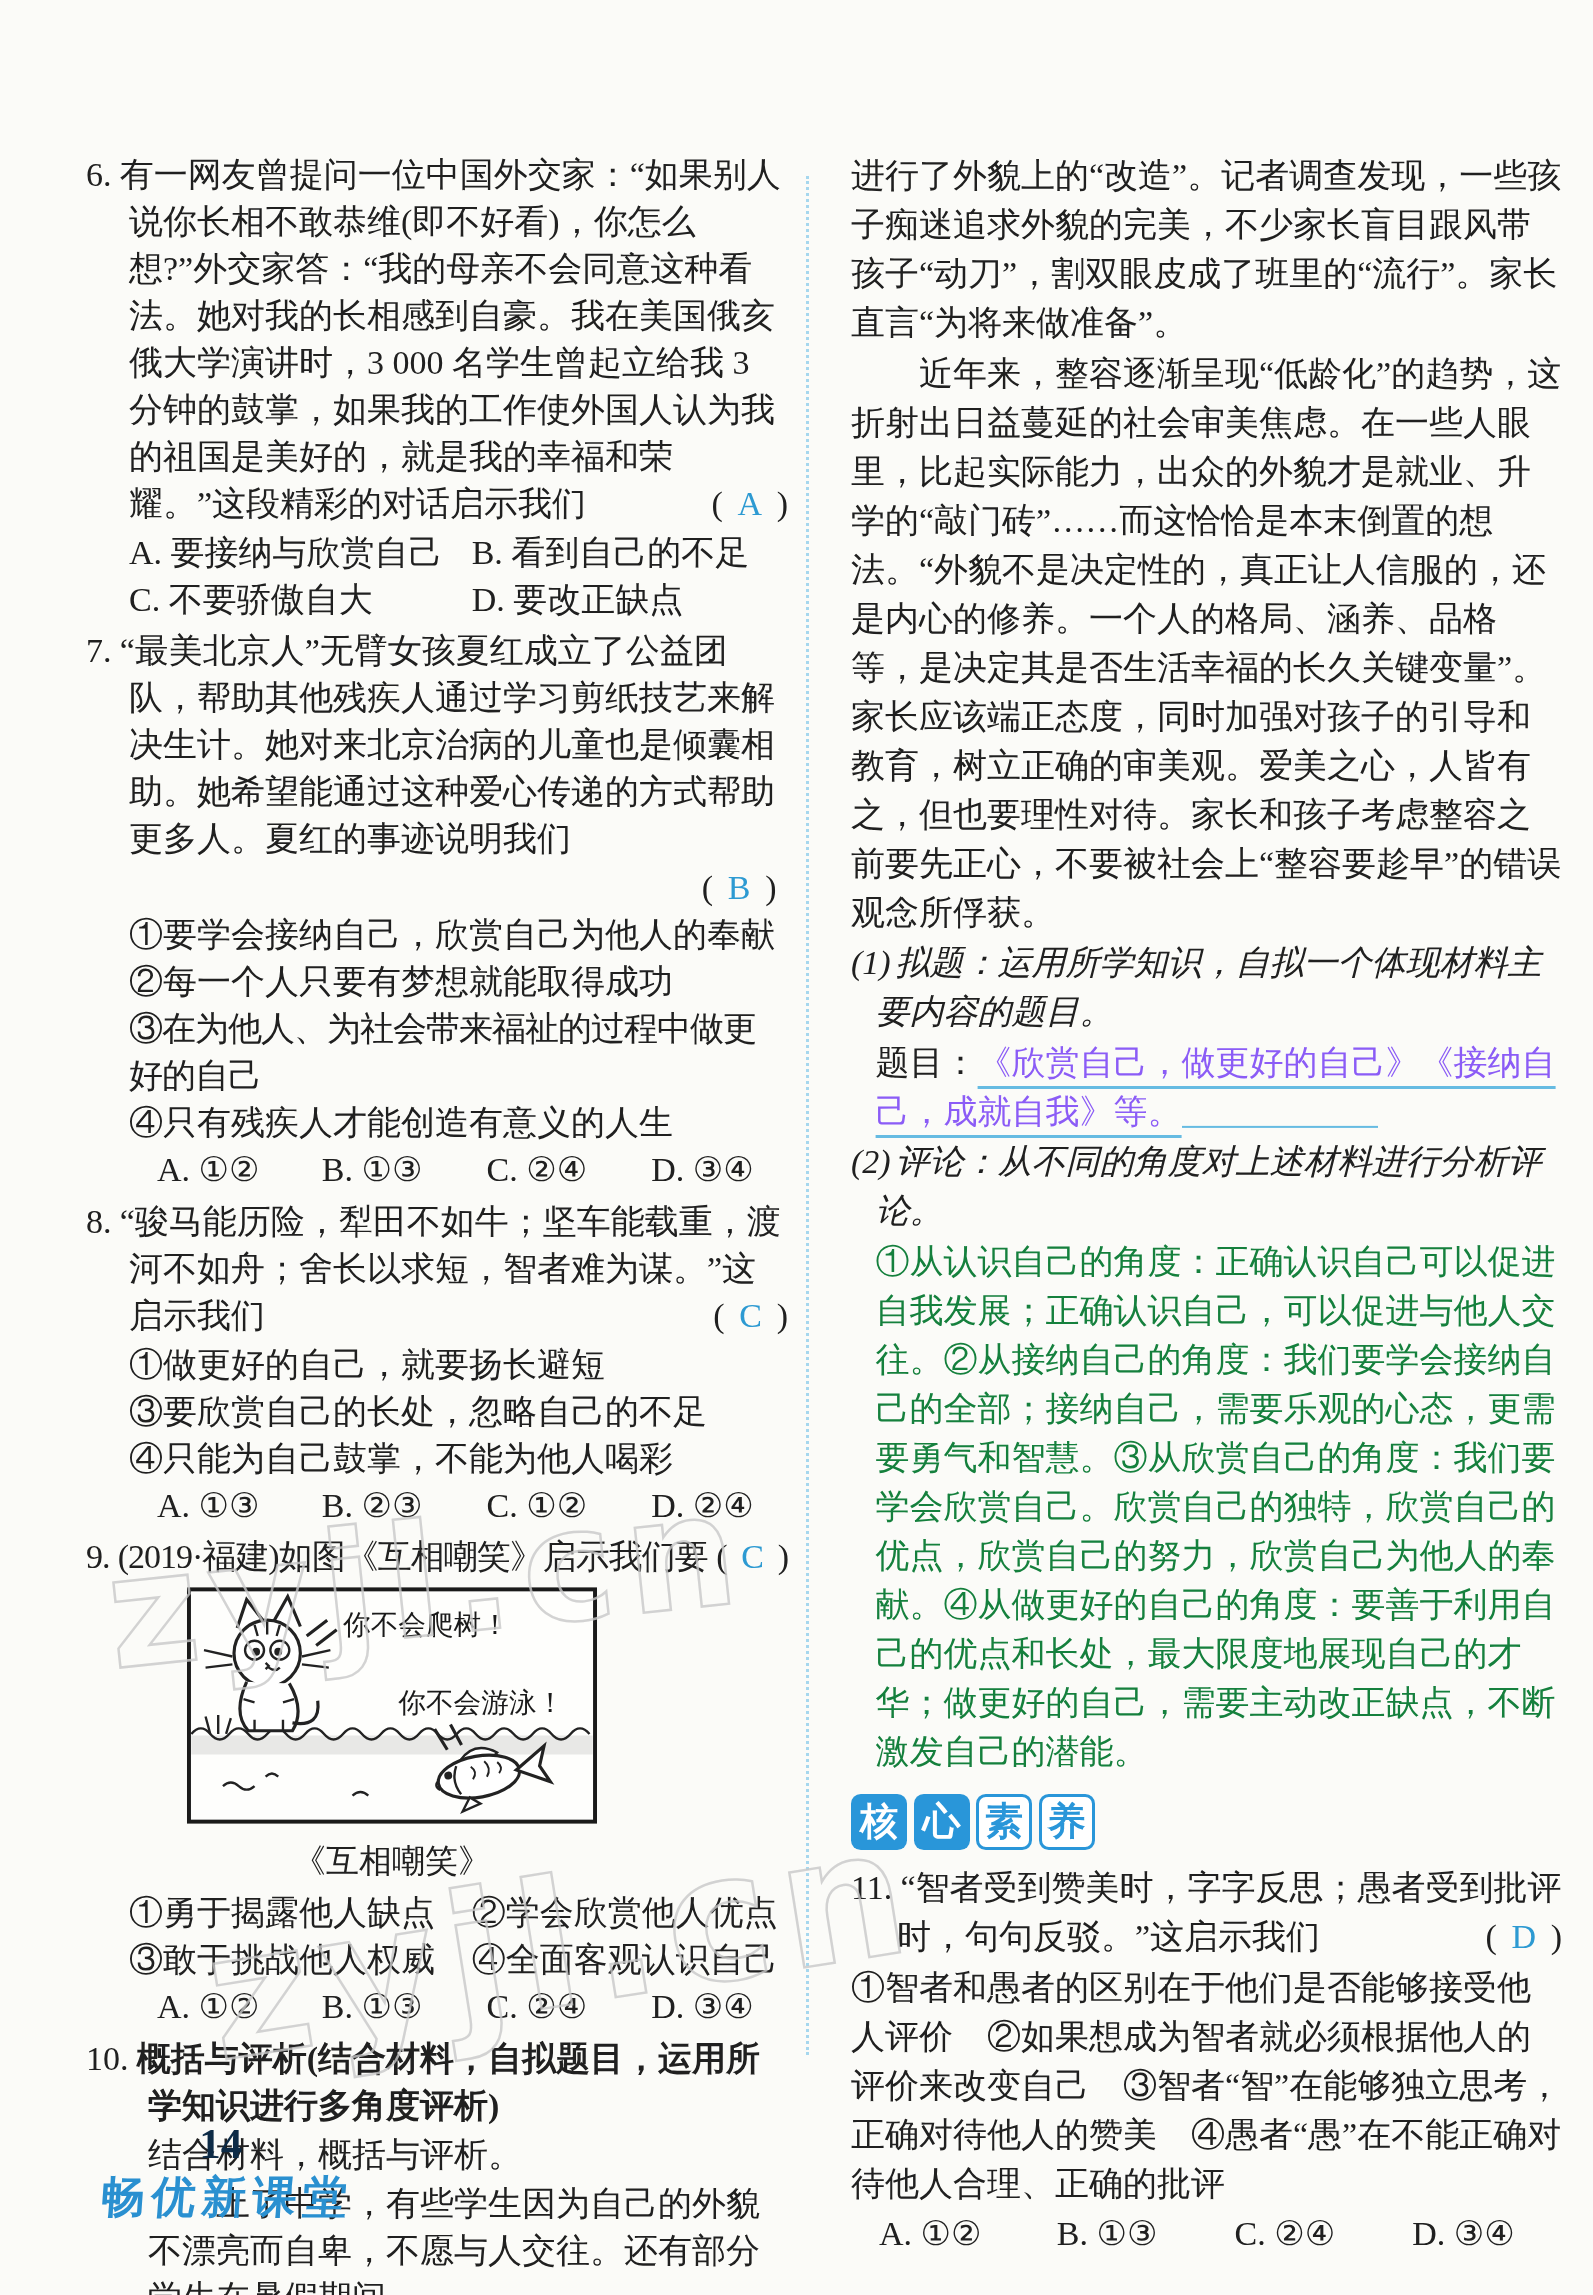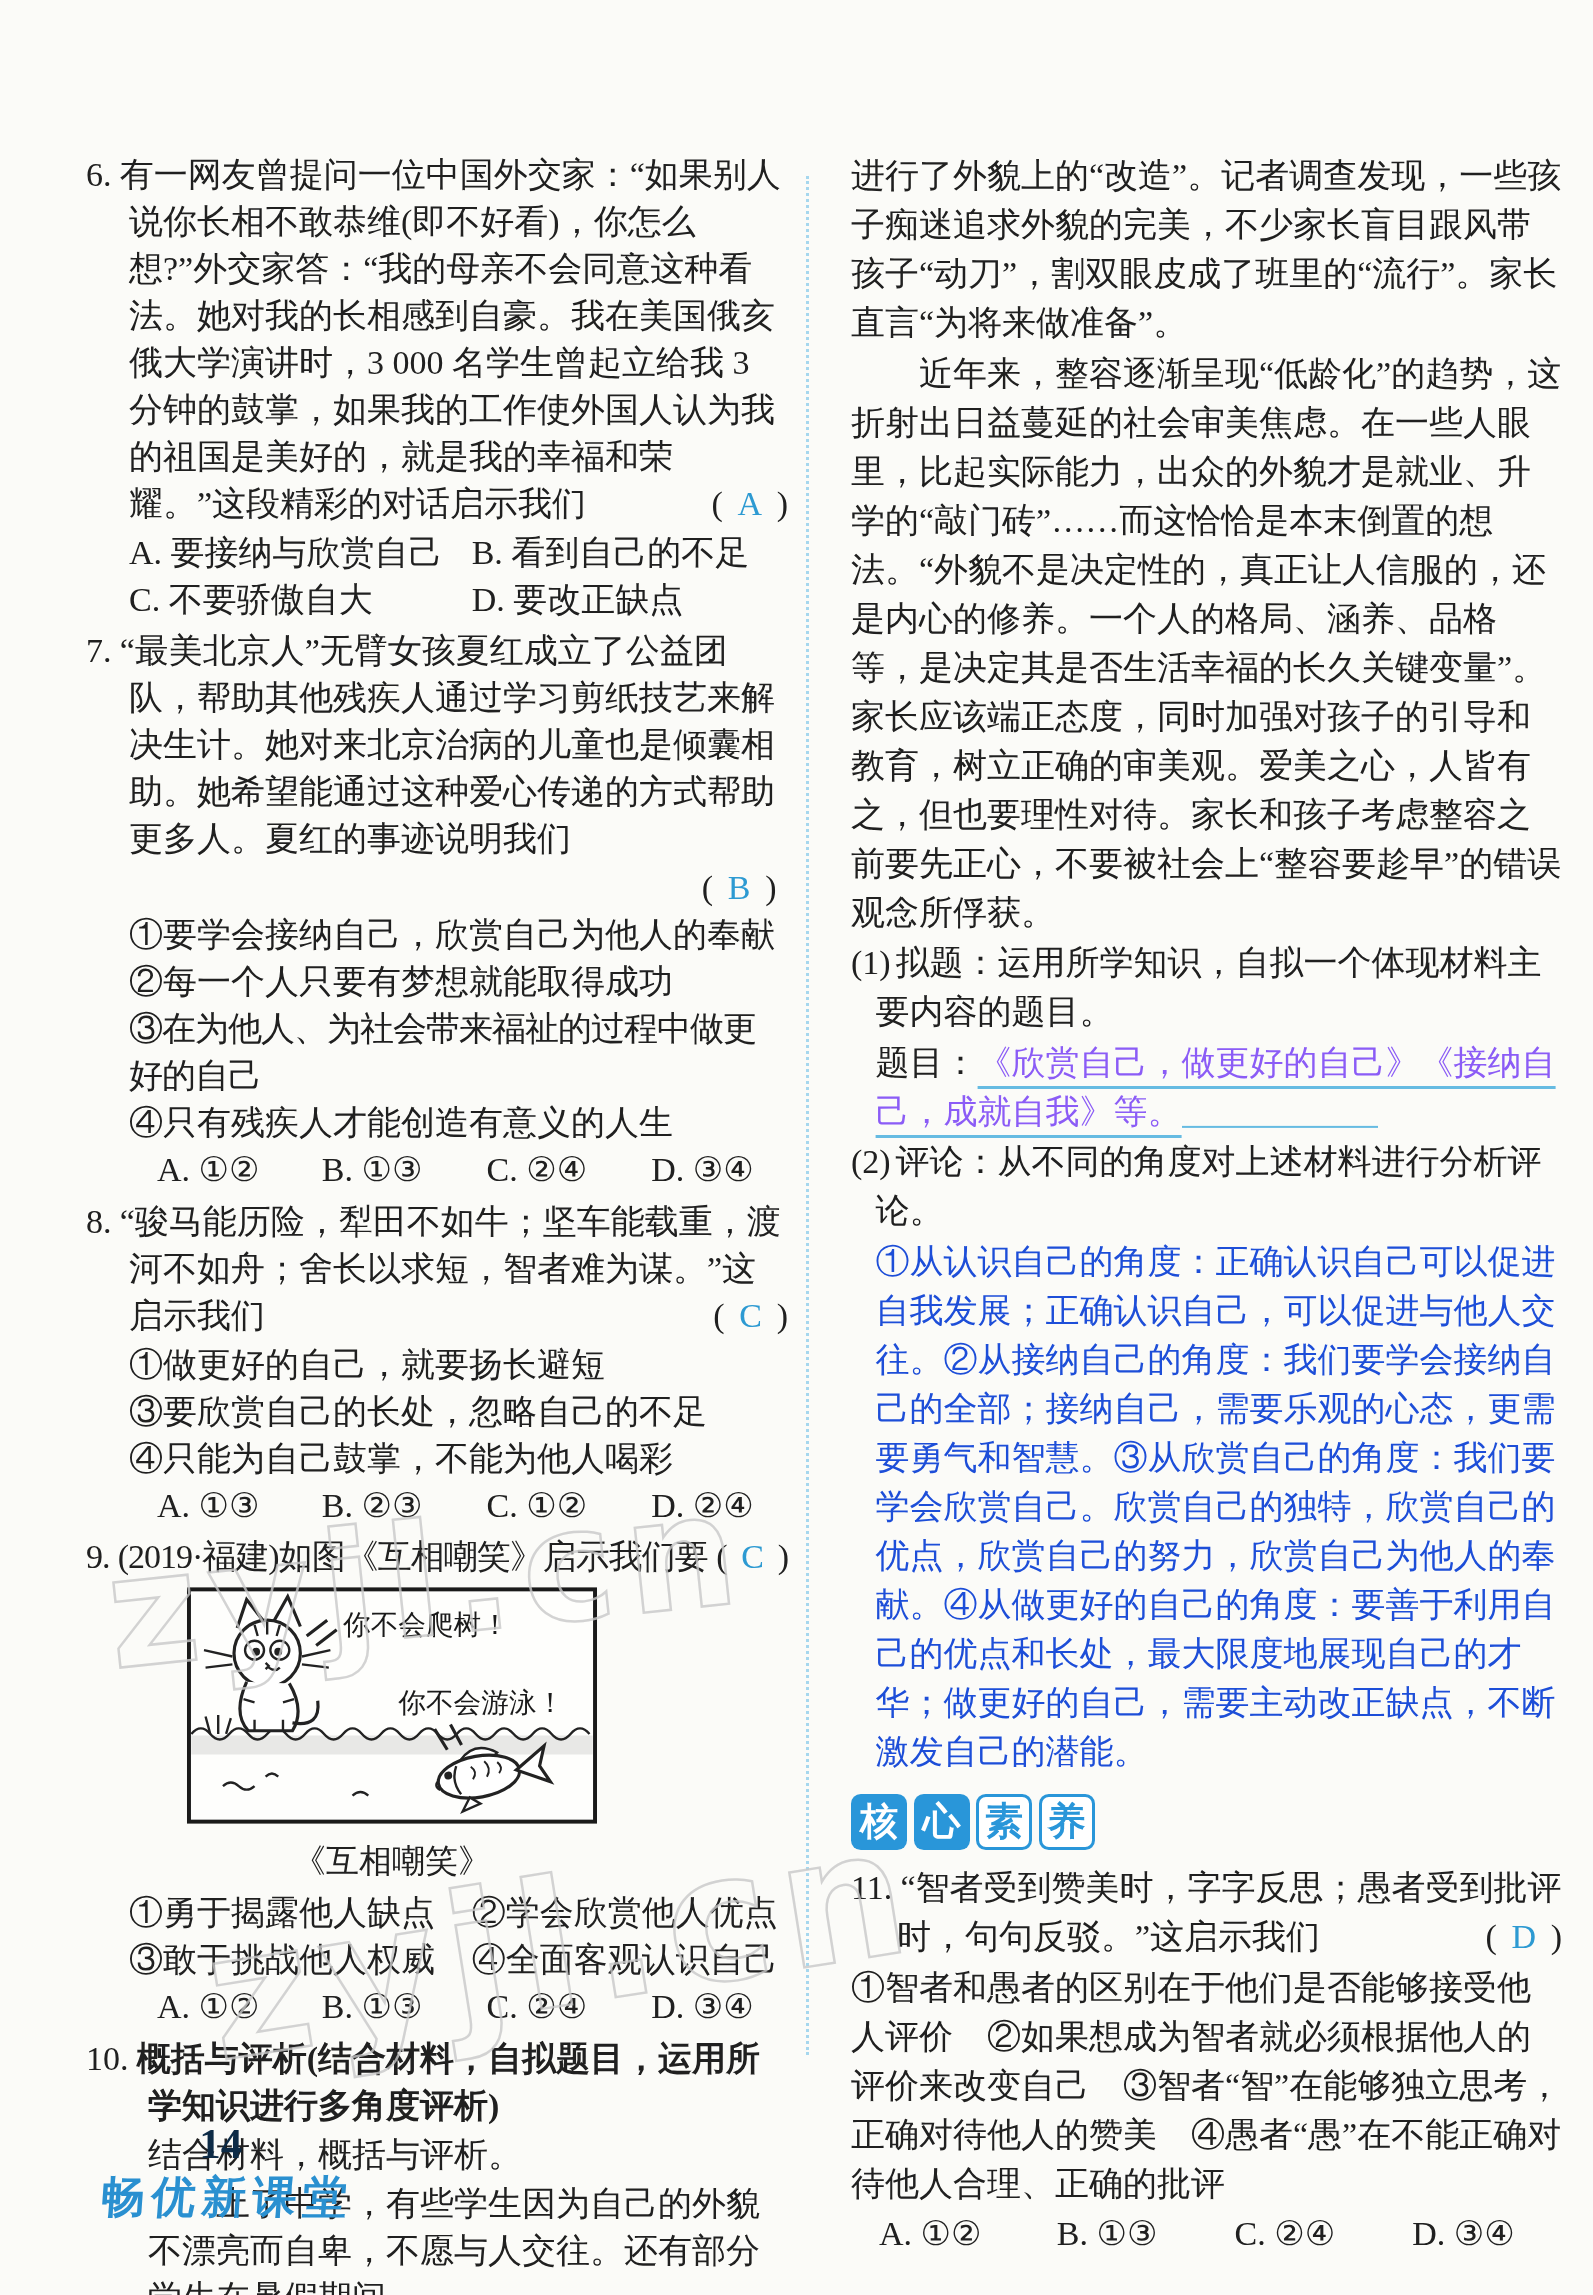--- a/index.html
+++ b/index.html
@@ -11,21 +11,21 @@
   }
   .divider{position:absolute;left:806px;top:176px;height:1879px;width:0;
     border-left:3.3px dotted #a6d7ee;}
   .col{position:absolute;top:151px;font-size:34px;}
   .col-left{left:86px;width:702px;line-height:47px;}
   .col-right{left:851px;width:711px;line-height:49px;}
   p{margin:0 0 1.6px 0;}
   .qblock{margin-bottom:4.9px;}
   .hang52{padding-left:43px;text-indent:-43px;}
   .hang76{padding-left:62px;text-indent:-62px;}
-  .hang30{padding-left:24.6px;text-indent:-24.6px;}
+  .hang30{padding-left:24.6px;text-indent:-24.6px;font-style:italic;}
   .hang56{padding-left:46px;text-indent:-46px;}
   .qnum{margin-right:8.2px;font-weight:normal;}
   .inum{margin-right:4.9px;}
   .item{padding-left:43px;}
   .abcd{display:flex;padding-left:43px;}
   .abcd span{flex:1;margin-left:28px;}
   .optrow{display:flex;padding-left:43px;}
   .optrow .o1{width:52%;}
   .optrow .o2{flex:1;}
   .ansbox{float:right;margin-left:8.2px;white-space:nowrap;}
@@ -36,21 +36,21 @@
   .cartoon-wrap{margin:6.5px 0 1.6px 93px;width:426px;}
   .caption{width:426px;text-align:center;font-size:33px;margin:1.6px 0 4.9px 93px;}
   .k{stroke:#222;fill:none;}
   .ctext{font-family:"Liberation Serif","DejaVu Serif",serif;font-size:35px;fill:#1a1a1a;}
   .q10body{margin-left:62px;}
   .ind2{text-indent:2em;}
   .blue{color:#8b5cf6;}
   .u{text-decoration:underline;text-decoration-color:#66bbe2;text-underline-offset:11.5px;text-decoration-thickness:2.5px;}
   .ufill{display:inline-block;width:196px;border-bottom:2.5px solid #66bbe2;transform:translateY(4.9px);}
   .timu{margin-left:24.6px;}
-  .ansblue{margin-left:24.6px;color:#1d4ed8;}
+  .ansblue{margin-left:24.6px;color:#15803d;}
   .badge{display:flex;gap:6.5px;margin:18px 0 13px 0;font-family:"Liberation Sans","DejaVu Sans",sans-serif;}
   .tile{width:56px;height:56px;border-radius:9.8px;display:flex;align-items:center;justify-content:center;
     font-size:38px;font-weight:bold;box-sizing:border-box;}
   .tile.solid{background:#2996d9;color:#fff;}
   .tile.line{background:#fff;color:#2996d9;border:3.3px solid #2996d9;}
   .wm{position:absolute;font-family:"DejaVu Sans","Liberation Sans",sans-serif;font-weight:bold;
     color:transparent;-webkit-text-stroke:2.5px #c9c9c9;opacity:.8;letter-spacing:11.5px;z-index:5;pointer-events:none;}
   .wm1{left:106px;top:1490px;font-size:156px;transform:rotate(-6deg);}
   .wm2{left:205px;top:1842px;font-size:176px;transform:rotate(-9deg);}
   .footer{position:absolute;left:88px;top:2119px;display:flex;align-items:center;height:90px;flex-direction:column;}

